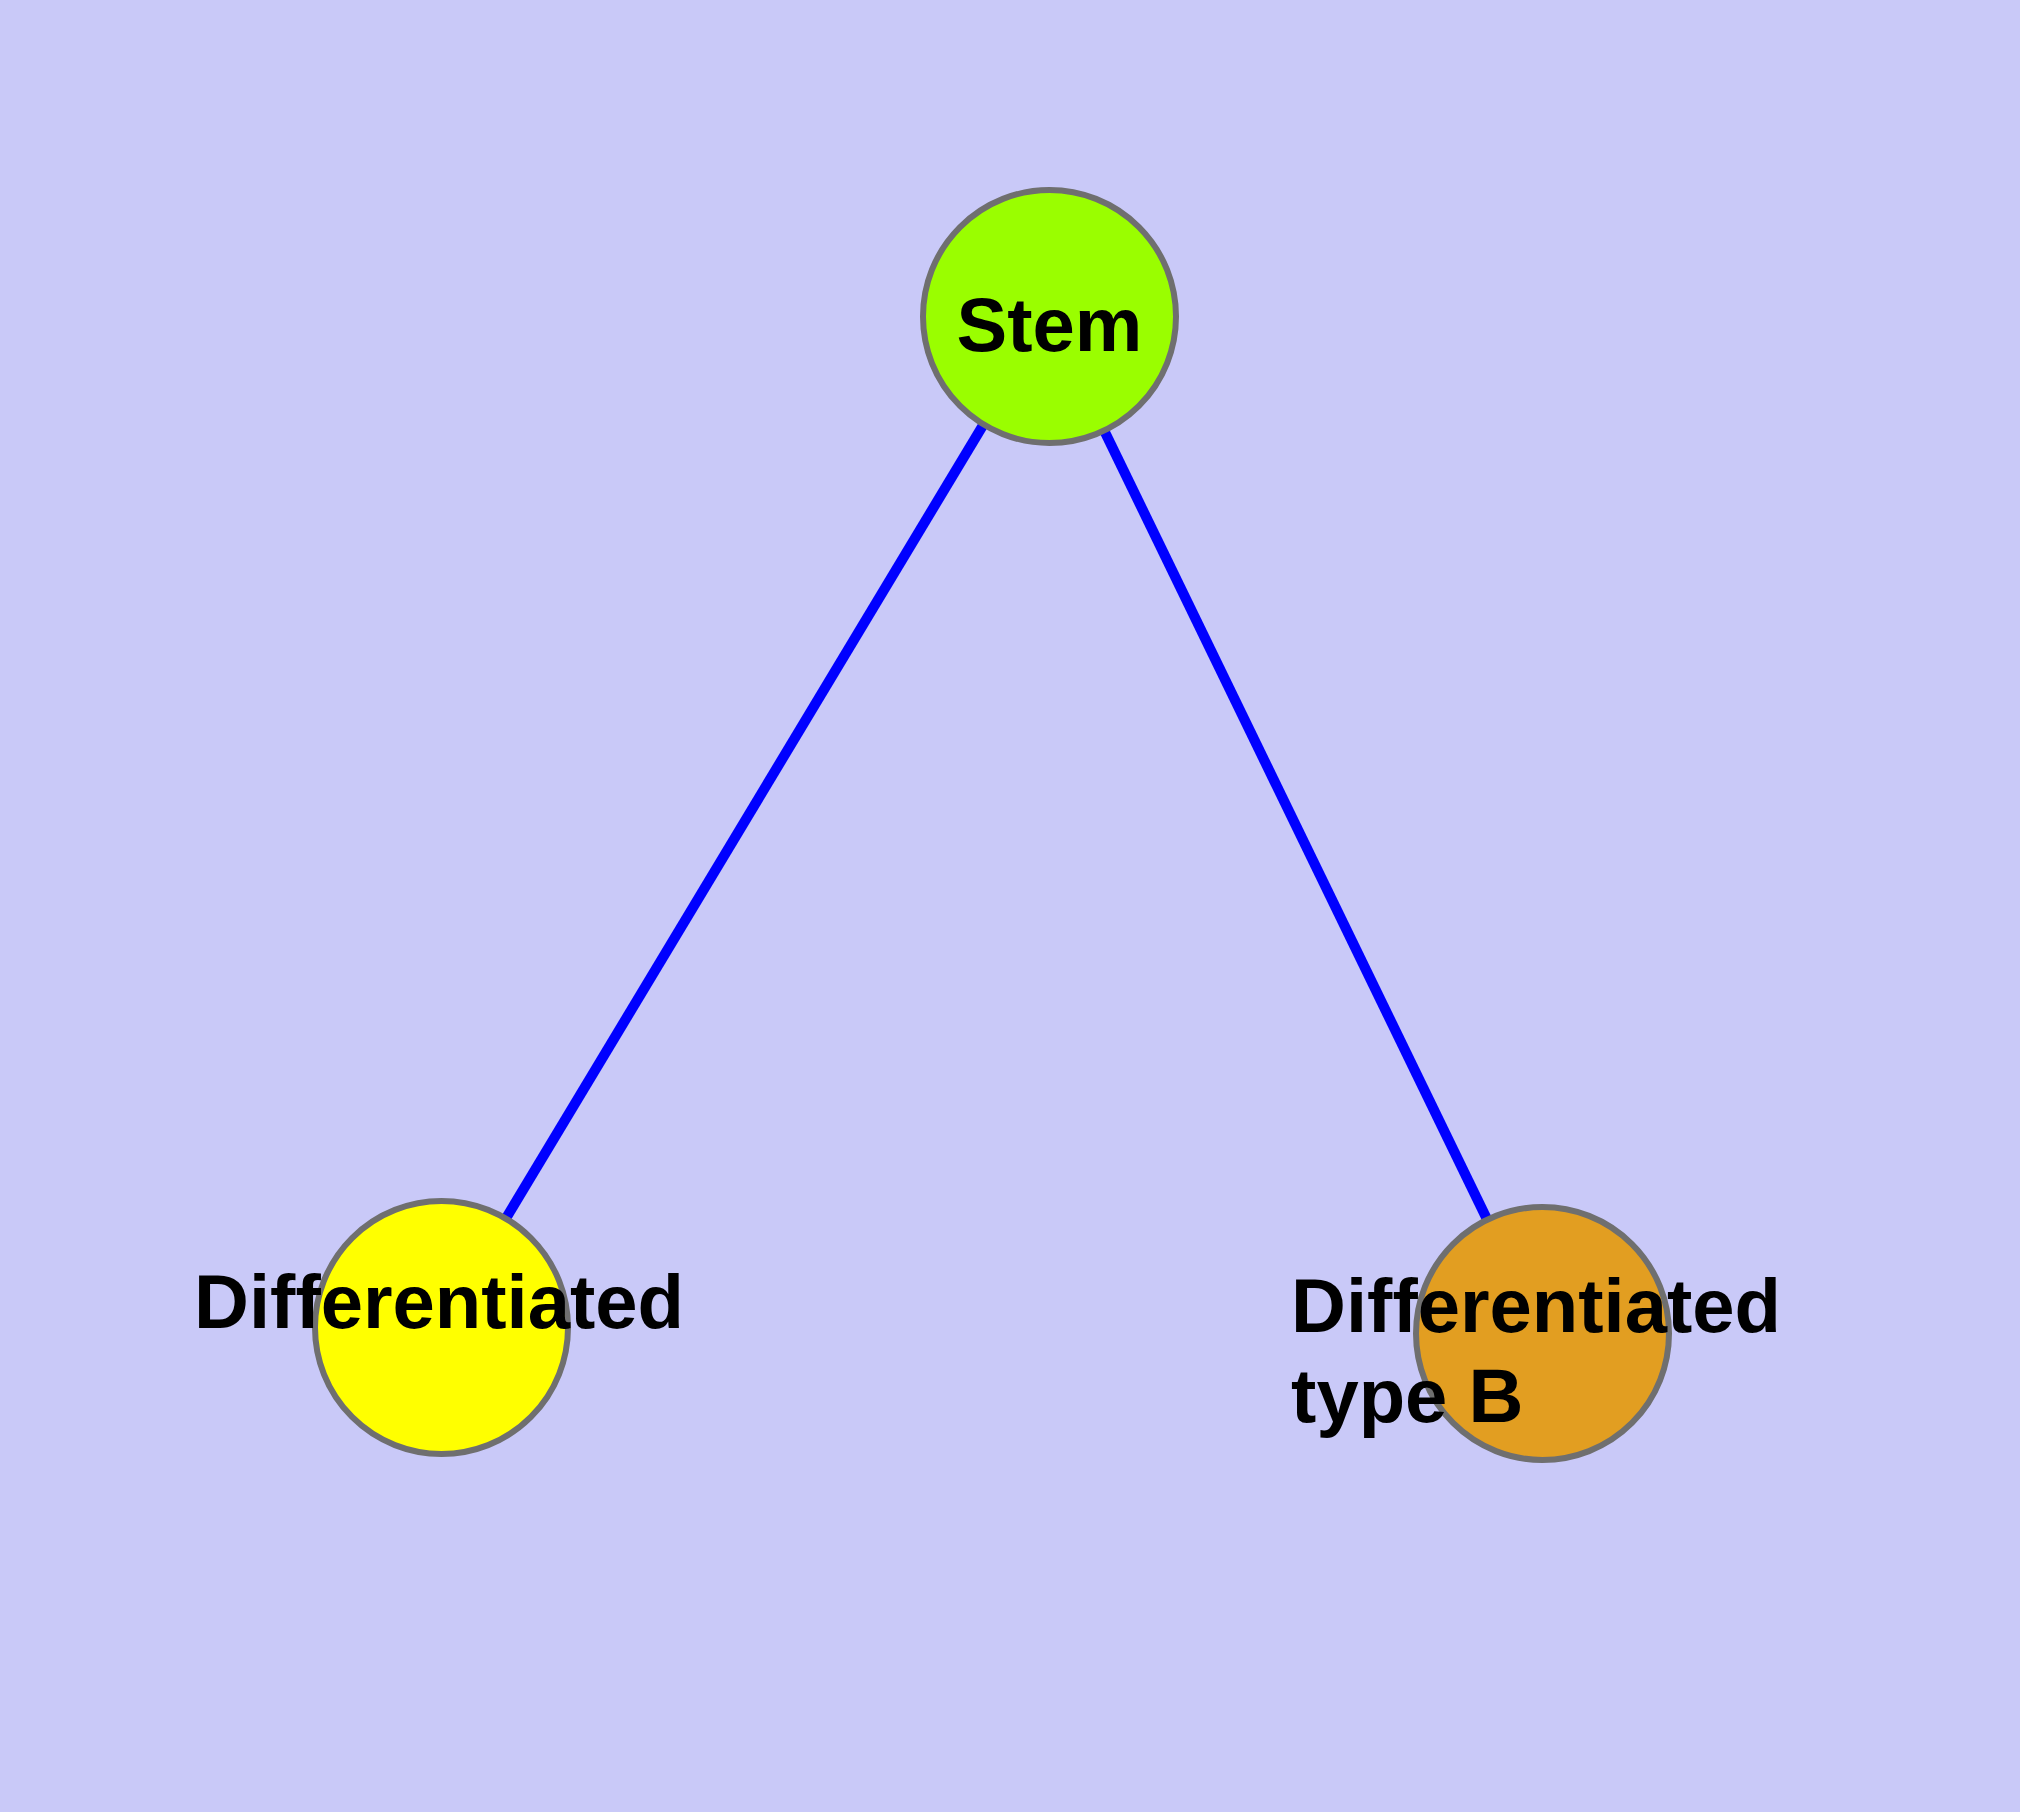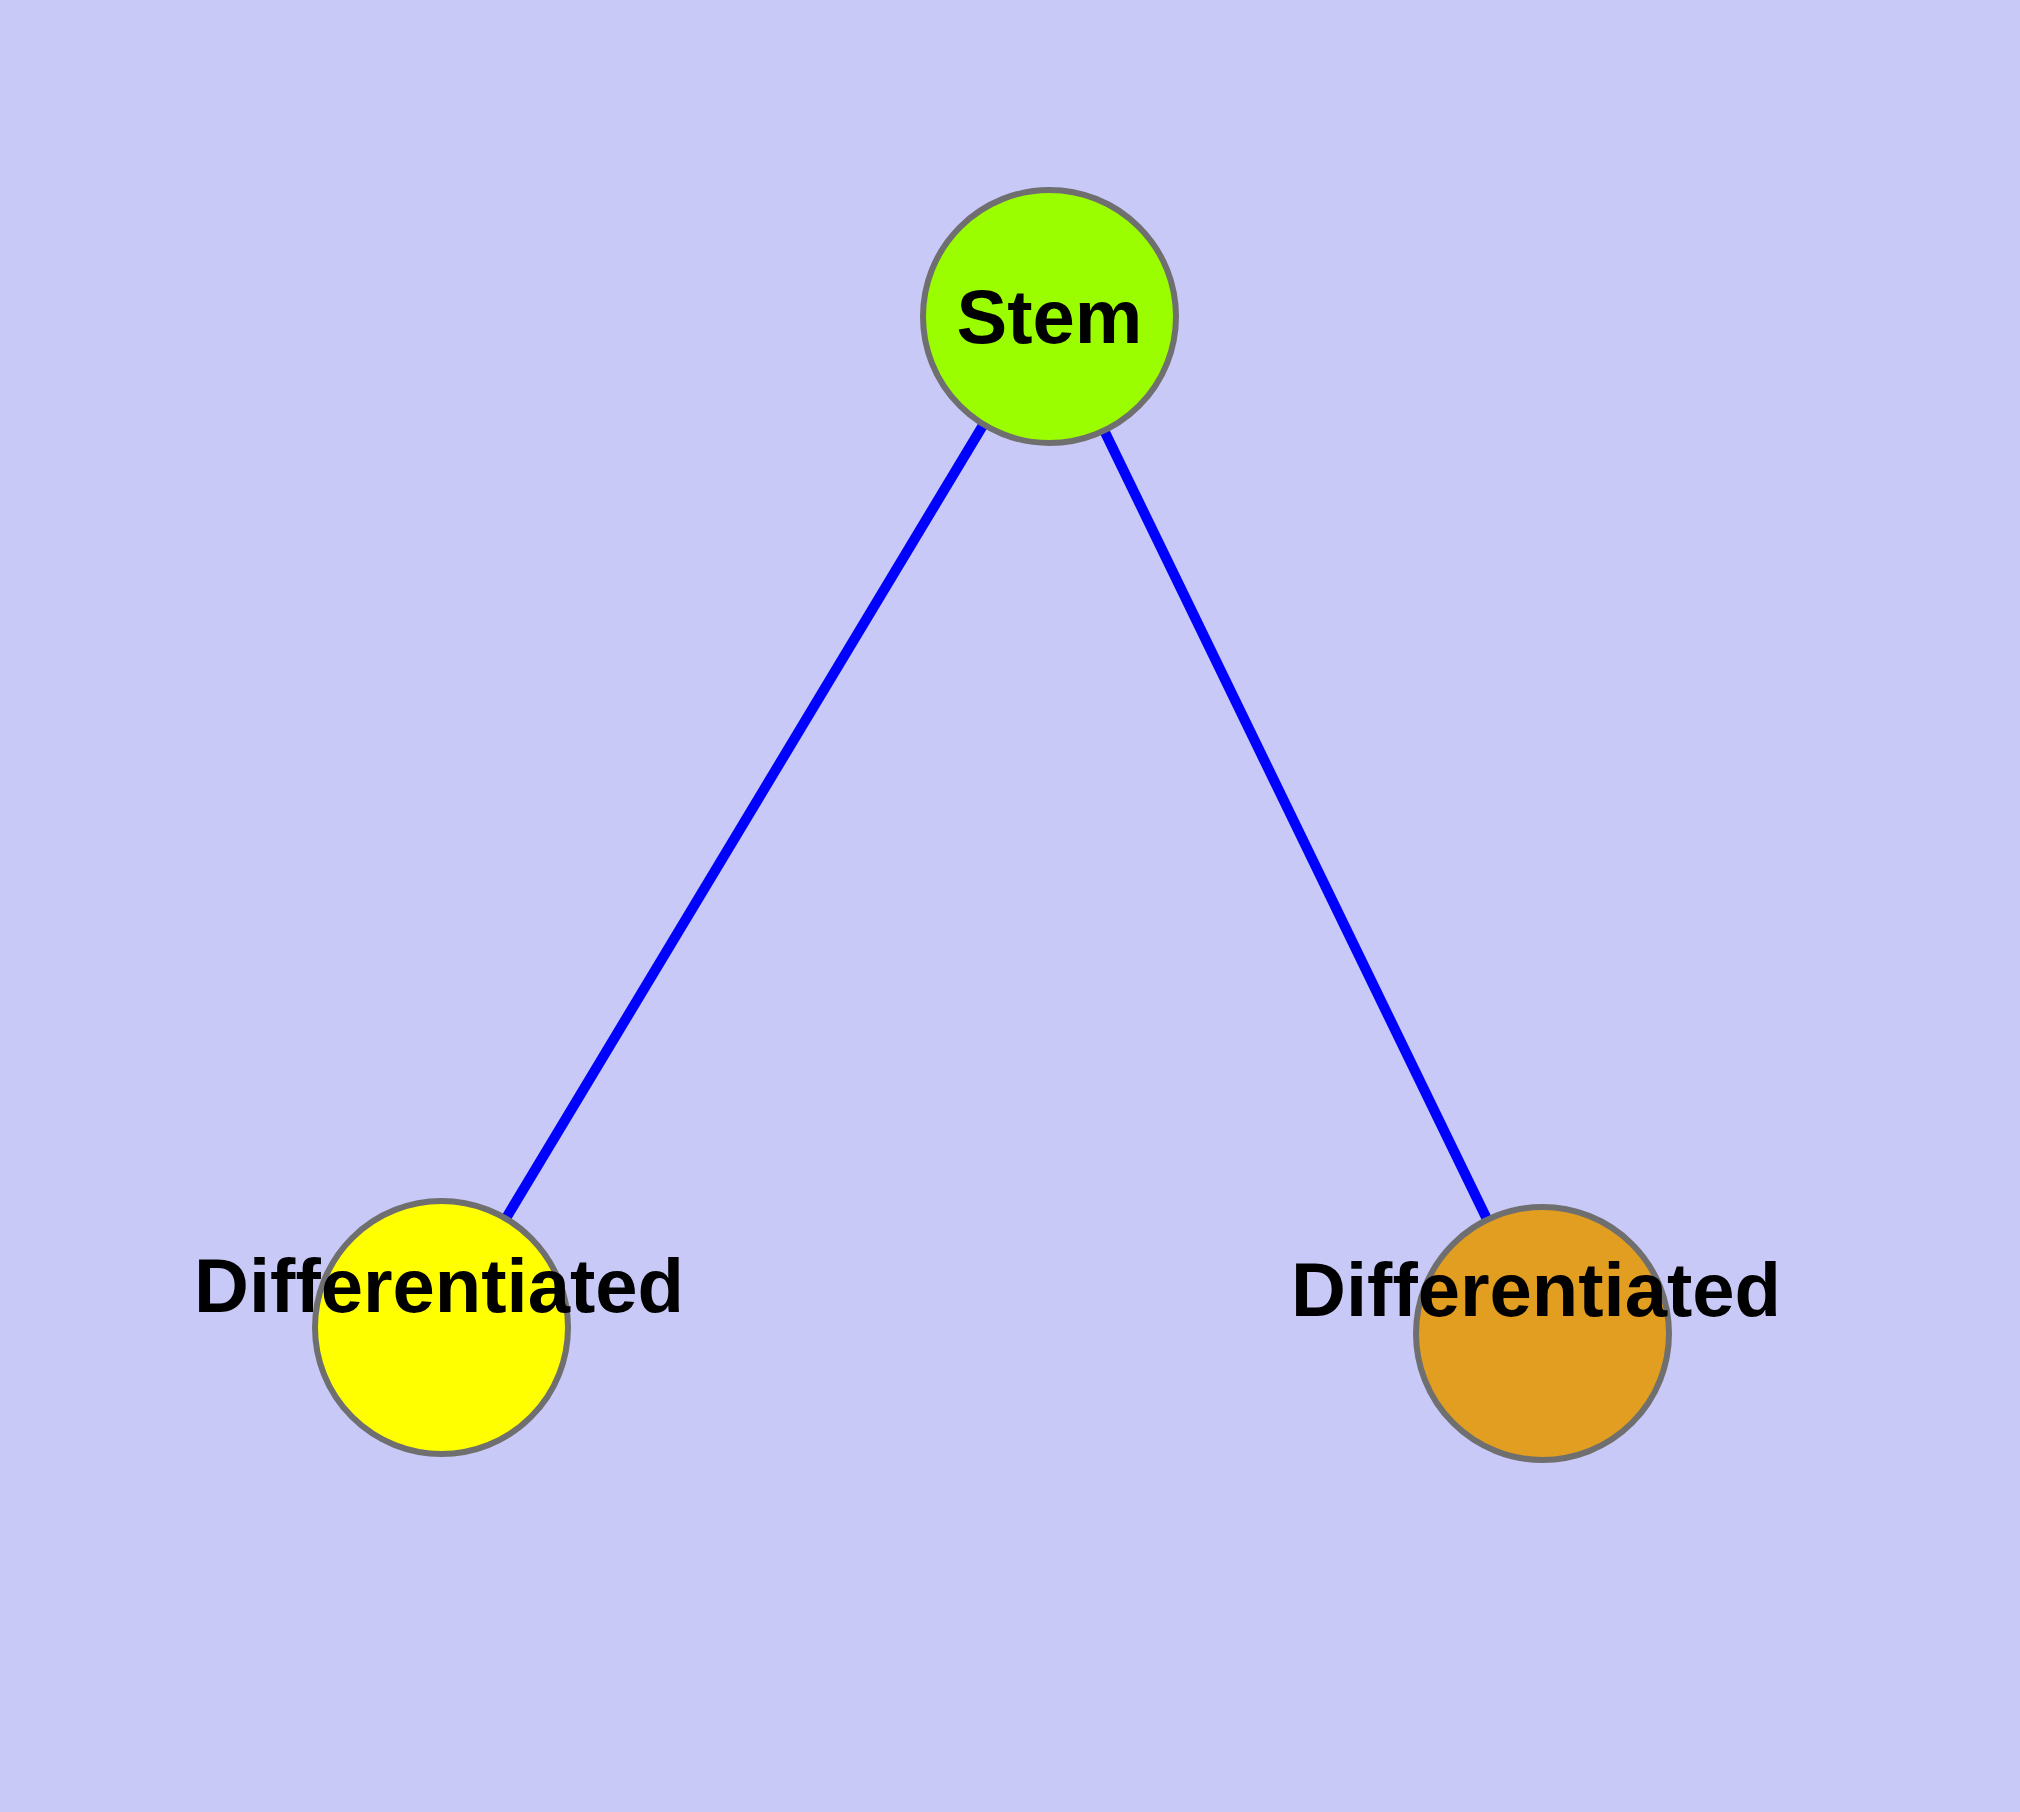--- a/index.html
+++ b/index.html
@@ -35,20 +35,21 @@
     display: flex;
     align-items: center;
     justify-content: center;
   }
   .node-label, .node-label-outside {
     color: #000000;
     font-weight: bold;
     font-size: 76px;
     line-height: 90px;
     white-space: nowrap;
+    margin-top: 16px;
   }
   .node-label-outside {
     position: absolute;
     transform: translateX(-50%);
   }
   #node-stem   { left: 920px; top: 187px;  }
   #node-type-a { left: 312px;  top: 1198px; }
   #node-type-b { left: 1413px; top: 1204px; }
   #label-type-a { left: 439px;  top: 1241px; }
   #label-type-b { left: 1536px; top: 1245px; }
@@ -73,16 +74,17 @@
 
   <div class="node" id="node-type-b" style="background-color: rgb(226, 158, 33); border-color: rgb(111, 111, 111);">
   </div>
 
   <div class="node-label-outside" id="label-type-a" style="color: rgb(0, 0, 0);">
     <span class="label-line">Differentiated</span>
   </div>
 
   <div class="node-label-outside" id="label-type-b" style="color: rgb(0, 0, 0);">
     <span class="label-line">Differentiated</span>
+    <span class="label-line">type B</span>
   </div>
 
 </div>
 
 
 </body></html>

